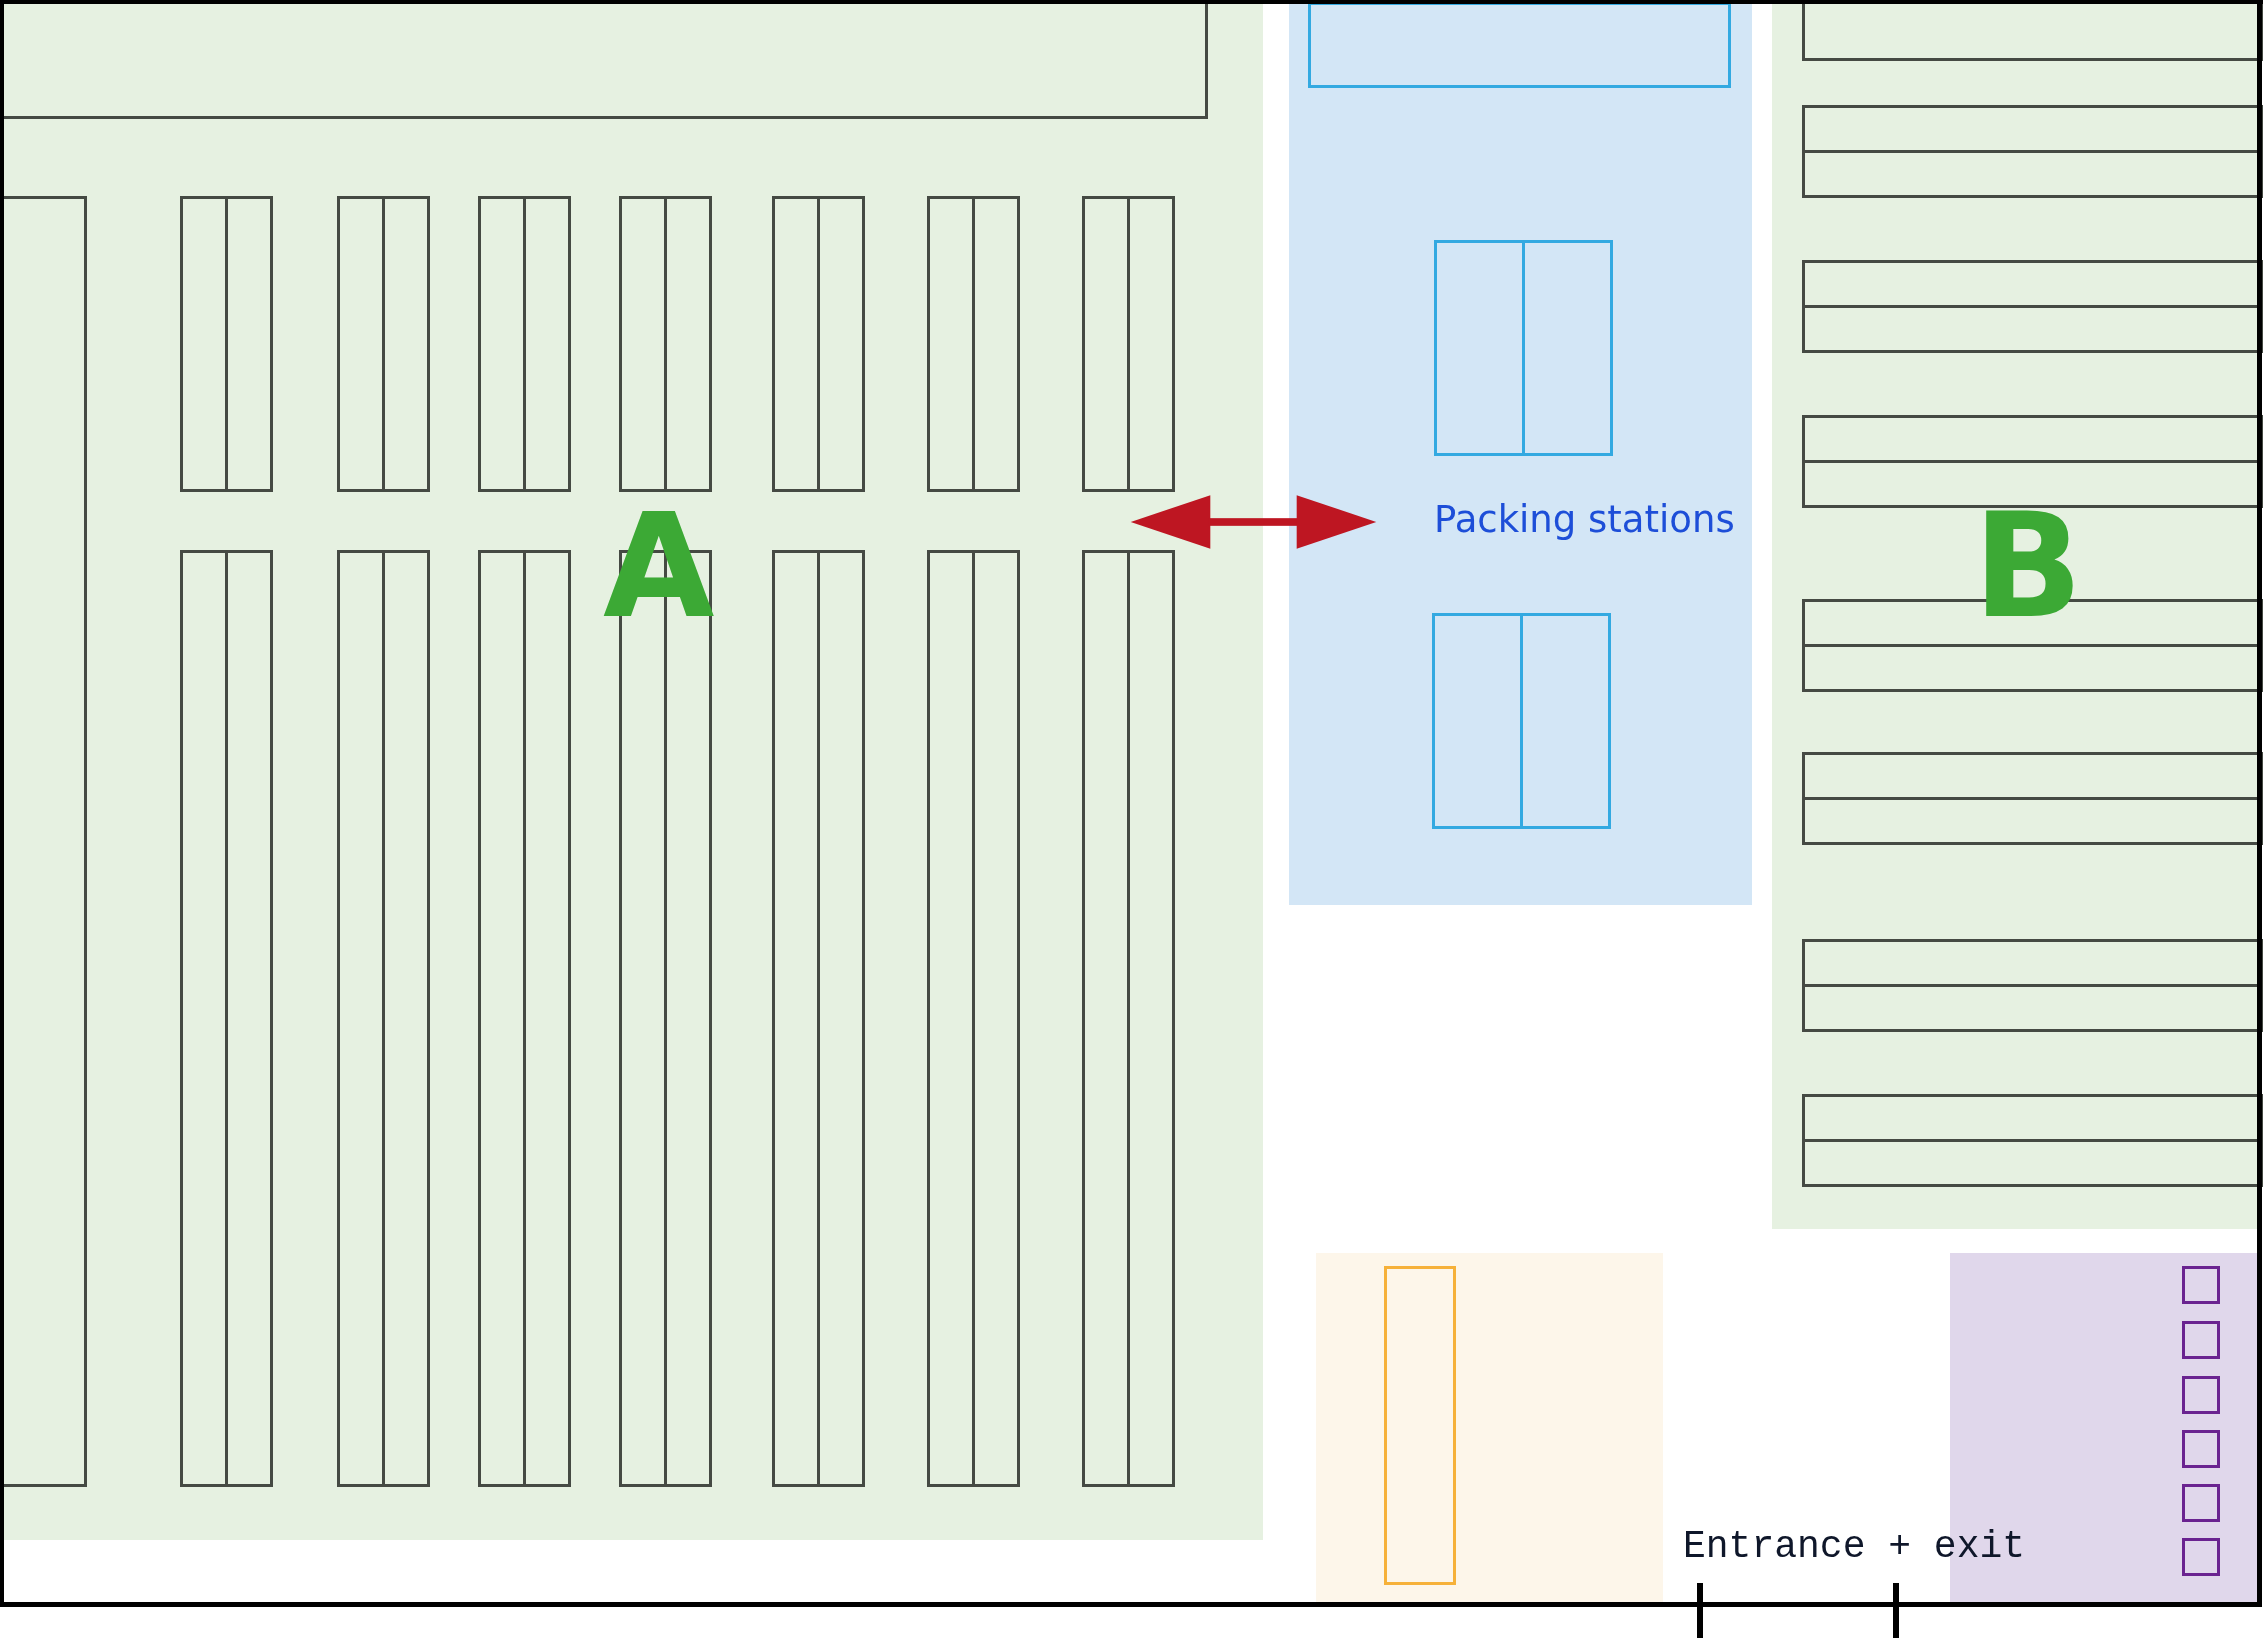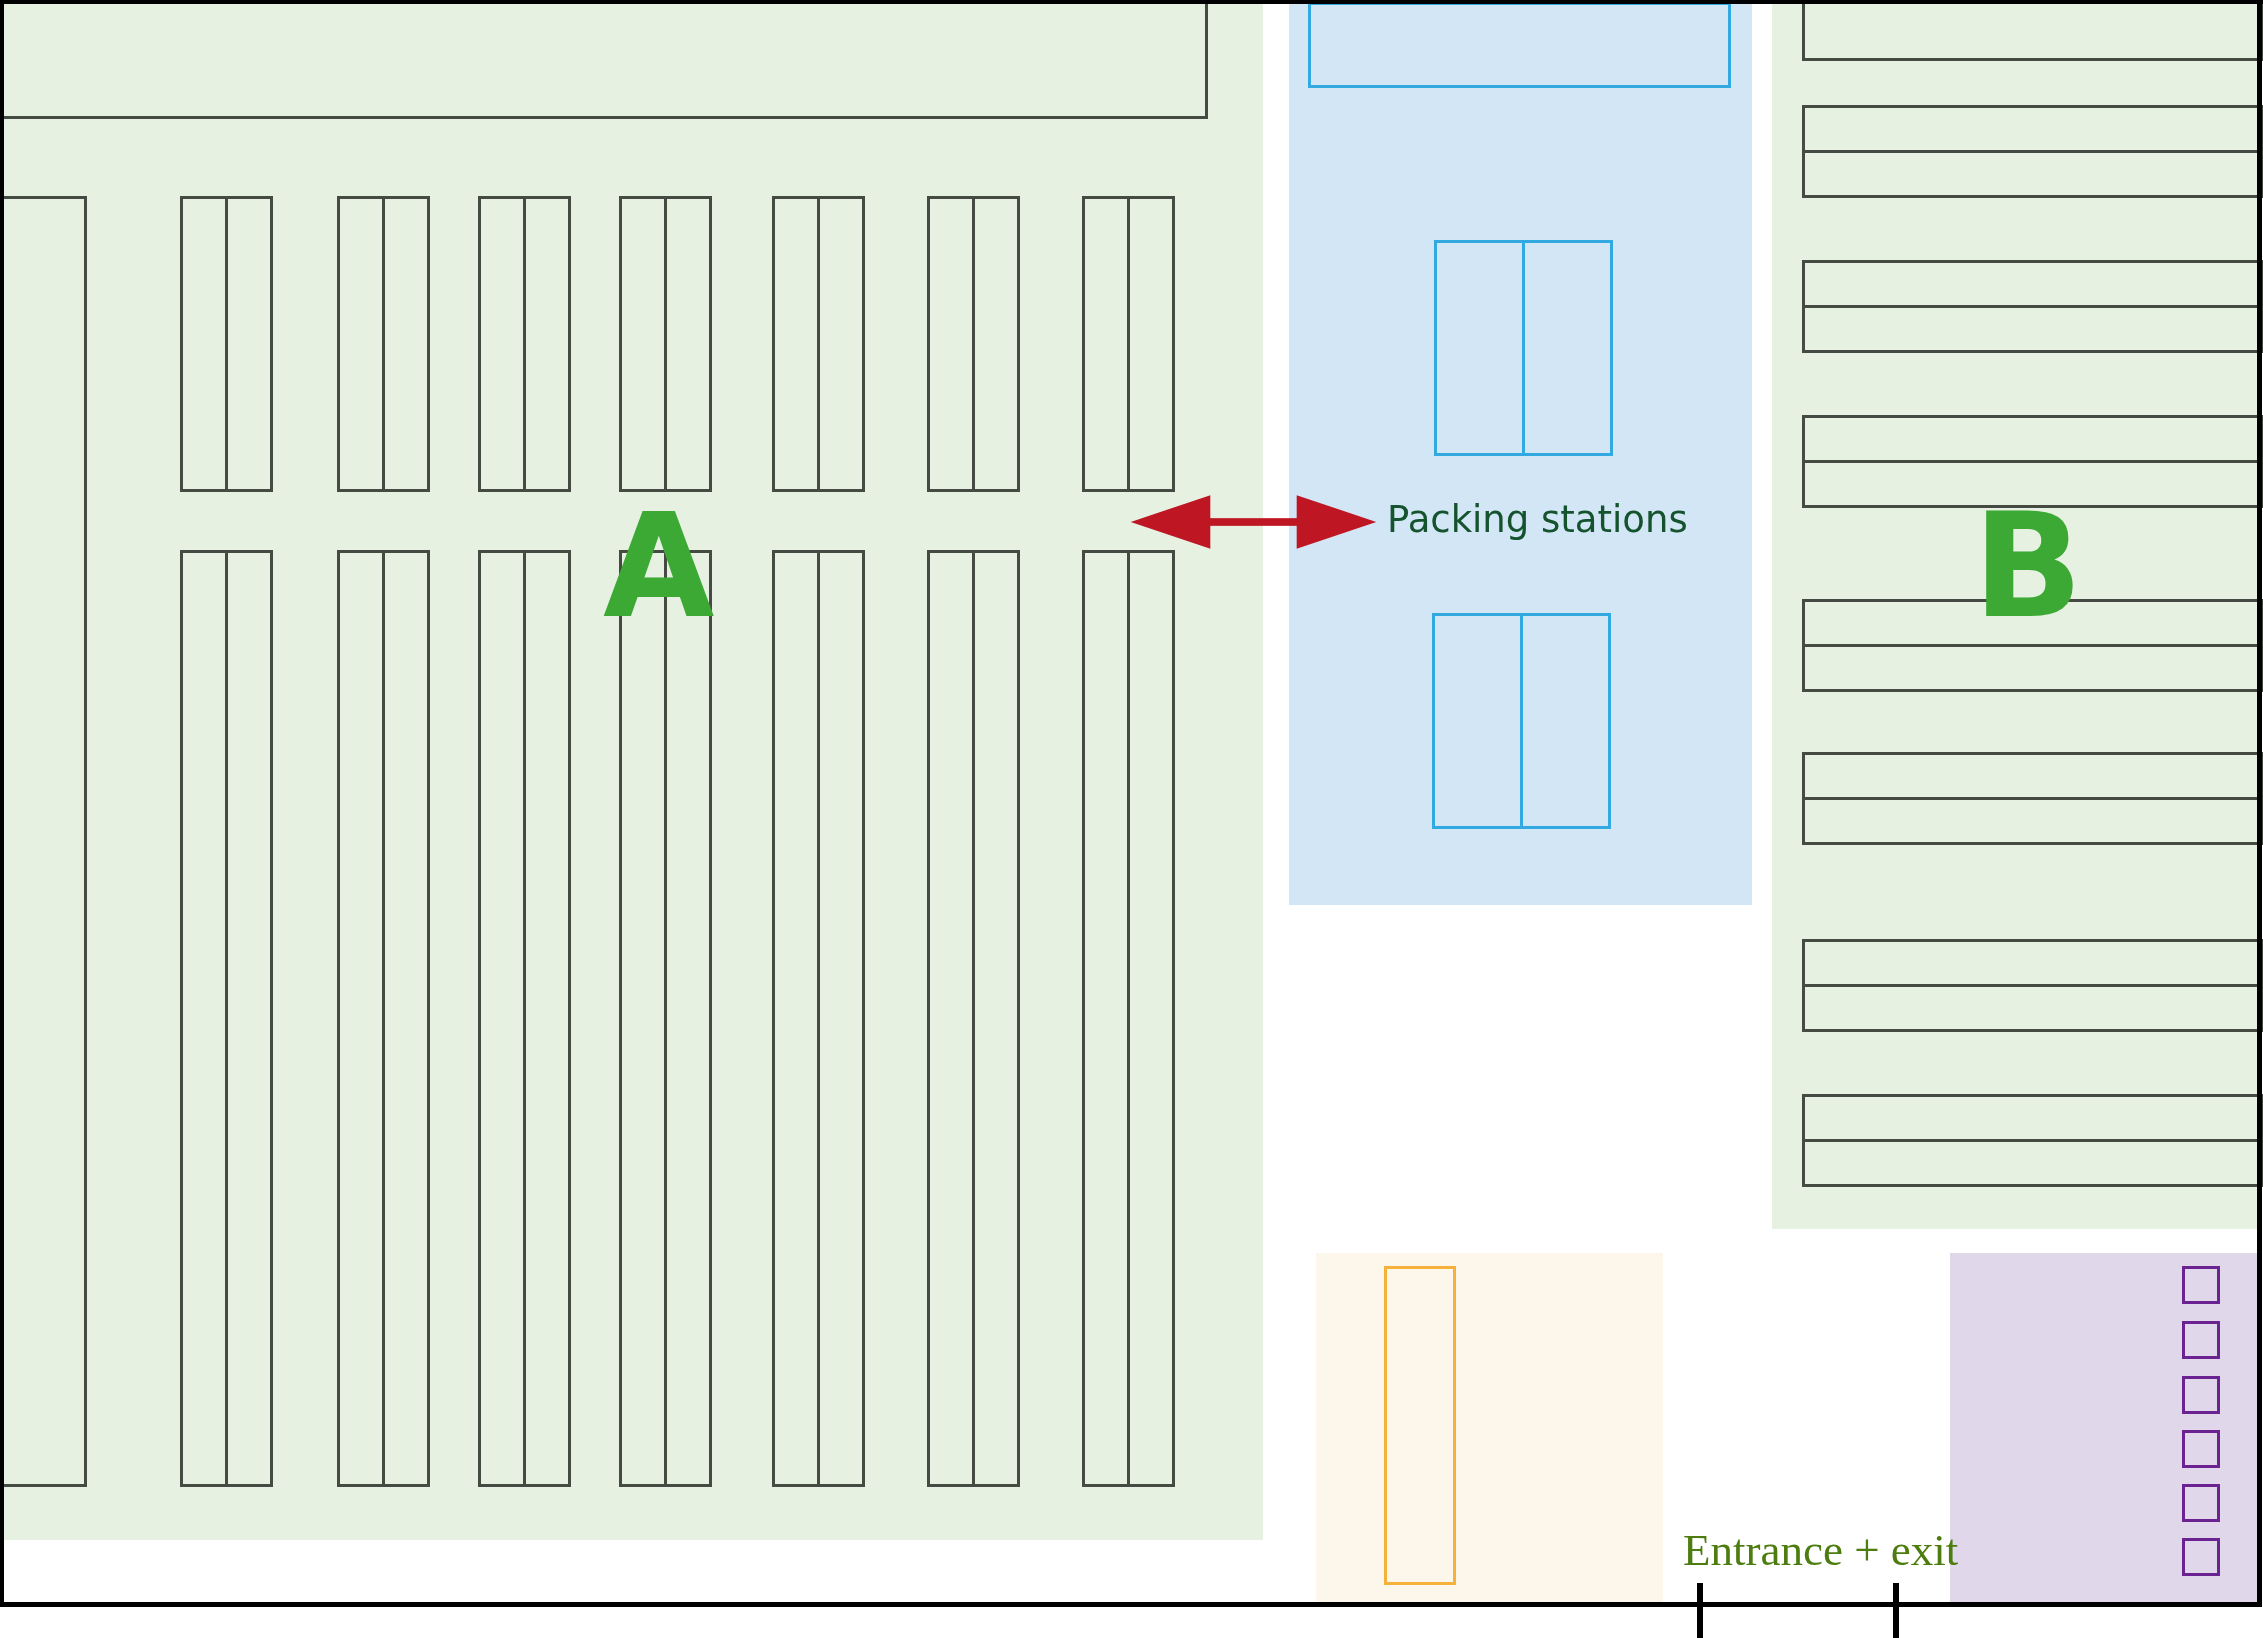--- a/index.html
+++ b/index.html
@@ -9,22 +9,22 @@
   .zone-b { background: #e6f1e1; }
   .zone-pack { background: #d3e6f6; }
   .zone-orange { background: #fdf6ea; }
   .zone-purple { background: #e0d7eb; }
   .rack { border: 3.8px solid #454a43; }
   .rack-split-v::after { content: ""; position: absolute; left: 50%; top: 0; bottom: 0; width: 3.8px; margin-left: -1.9px; background: #454a43; }
   .rack-split-h::after { content: ""; position: absolute; top: 50%; left: 0; right: 0; height: 3.8px; margin-top: -1.9px; background: #454a43; }
   .station { border: 3.8px solid #33a9e1; }
   .station-split::after { content: ""; position: absolute; left: 50%; top: 0; bottom: 0; width: 3.8px; margin-left: -1.9px; background: #33a9e1; }
   .zone-label { color: #3ca935; font-weight: bold; font-size: 144px; line-height: 1; font-family: "DejaVu Sans", sans-serif; }
-  .pack-label { color: #14532d; font-size: 37px; line-height: 1; font-family: "DejaVu Sans", sans-serif; white-space: nowrap; }
-  .entrance-label { color: #4d7c0f; font-size: 45px; line-height: 1; font-family: Liberation Serif, serif; white-space: nowrap; }
+  .pack-label { color: #1d4ed8; font-size: 37px; line-height: 1; font-family: "DejaVu Sans", sans-serif; white-space: nowrap; margin-left: 47px; }
+  .entrance-label { color: #0f172a; font-size: 38px; line-height: 1; font-family: Liberation Mono, monospace; white-space: nowrap; }
   .orange-rect { border: 3.8px solid #f6b13a; }
   .purple-box { border: 3.8px solid #6a2390; }
   .wall { background: #000; }
 </style>
 </head>
 <body>
 
 <div class="abs zone-a" style="left:2.9px; top:2.9px; width:1260px; height:1537px;"></div>
 <div class="abs zone-pack" style="left:1289px; top:2.9px; width:463px; height:902px;"></div>
 <div class="abs zone-b" style="left:1772px; top:2.9px; width:488px; height:1226px;"></div>

